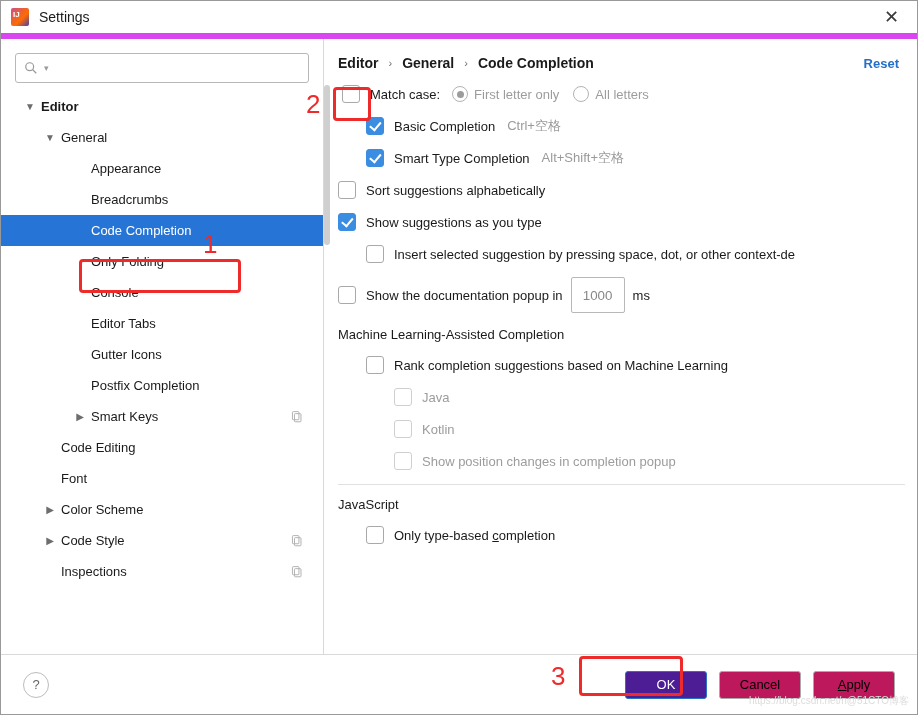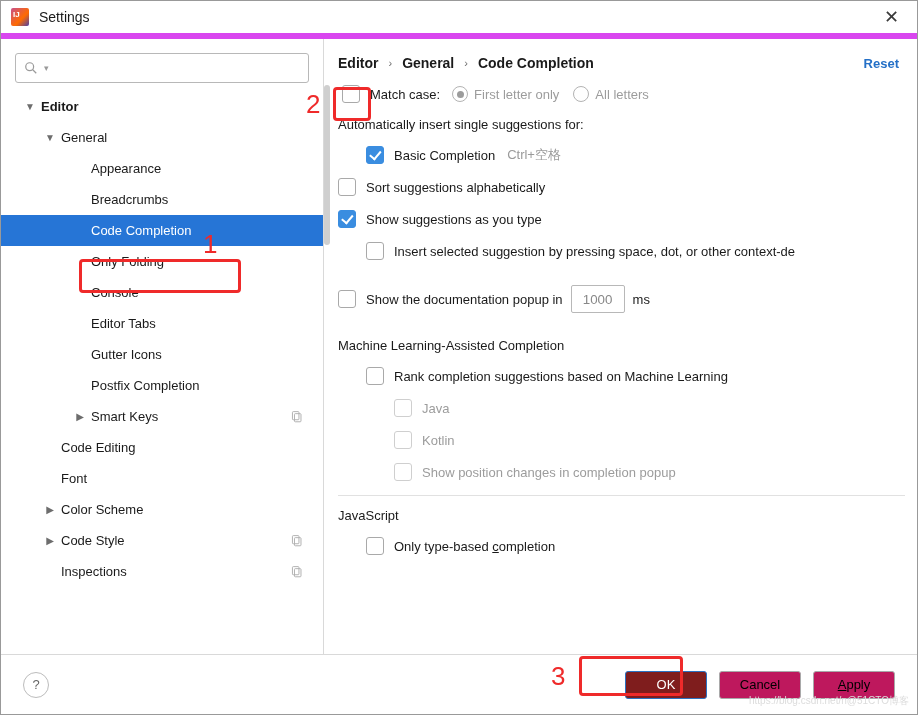--- a/index.html
+++ b/index.html
@@ -44,28 +44,28 @@
   .row { display:flex; align-items:center; margin:0 0 14px 0; }
   .row.indent1{padding-left:28px;} .row.indent2{padding-left:56px;}
   .cbx { width:18px; height:18px; border:1px solid #a9a9a9; border-radius:3px; margin-right:10px; display:inline-flex; align-items:center; justify-content:center; flex-shrink:0; background:#fff;}
   .cbx.checked{ background:#3a8de0; border-color:#3a8de0;}
   .cbx.checked::after{content:""; width:5px; height:9px; border:solid #fff; border-width:0 2px 2px 0; transform:rotate(40deg) translate(-1px,-1px);}
   .cbx.disabled{border-color:#cfcfcf;}
   .dim{color:#9c9c9c;}
   .radio { width:16px;height:16px;border:1px solid #b3b3b3;border-radius:50%;margin-right:6px;display:inline-flex;align-items:center;justify-content:center;}
   .radio.sel::after{content:"";width:7px;height:7px;border-radius:50%;background:#9c9c9c;}
   .sect-label{ color:#1a1a1a; margin:8px 0 14px 0;}
-  .numbox{ width:54px; height:28px; border:1px solid #b8b8b8; text-align:center; margin:11px 8px; color:#888; border-radius:2px;}
+  .numbox{ width:54px; height:36px; border:1px solid #b8b8b8; text-align:center; margin:0 8px; color:#888; border-radius:2px;}
   .hr{height:1px;background:#e1e1e1;margin:4px 12px 12px 0;}
   
   .footer{ height:60px; border-top:1px solid #d9d9d9; display:flex; align-items:center; padding:0 22px;}
   .help{ width:26px;height:26px;border:1px solid #bcbcbc;border-radius:50%;display:flex;align-items:center;justify-content:center;color:#666;cursor:pointer;}
   .spacer{flex:1;}
   .btn{ height:28px; min-width:82px; border:1px solid #a9a9a9; border-radius:3px; background:#be185d; margin-left:12px; cursor:pointer; font-size:13px; padding:0 14px;}
-  .btn.primary{ background:#7f1d1d; border-color:#2b72c2; color:#fff;margin-left:20px; }
+  .btn.primary{ background:#4c1d95; border-color:#2b72c2; color:#fff;margin-left:20px; }
   .u{text-decoration:underline;}
   
   .ann{ position:absolute; color:#ef2a2a; font-size:26px; font-family:Arial; pointer-events:none;}
   .ann-box{ position:absolute; border:3px solid #ef2a2a; border-radius:4px; pointer-events:none;}
   .shortcut{ color:#9a9a9a; margin-left:12px;}
   .watermark{position:absolute; right:8px; bottom:6px; color:#dcdcdc; font-size:10px;}
 </style>
 </head>
 <body>
 
@@ -193,26 +193,30 @@
             <span class="cbx"></span>
             <span>Match case:</span>
             <span style="width:12px;"></span>
             <span class="radio sel"></span>
             <span class="dim">First letter only</span>
             <span style="width:14px;"></span>
             <span class="radio"></span>
             <span class="dim">All letters</span>
           </div>
 
-          <div class="sect-label">Automatically insert single suggestions for:</div>
 
           <div class="row indent1">
             <span class="cbx checked"></span>
             <span>Basic Completion</span>
             <span class="shortcut">Ctrl+空格</span>
+          </div>
+          <div class="row indent1">
+            <span class="cbx checked"></span>
+            <span>Smart Type Completion</span>
+            <span class="shortcut">Alt+Shift+空格</span>
           </div>
 
           <div class="row">
             <span class="cbx"></span>
             <span>Sort suggestions alphabetically</span>
           </div>
           <div class="row">
             <span class="cbx checked"></span>
             <span>Show suggestions as you type</span>
           </div>

